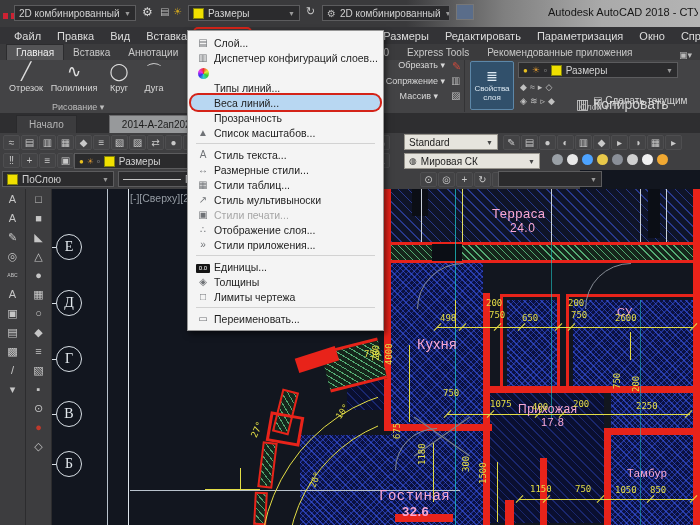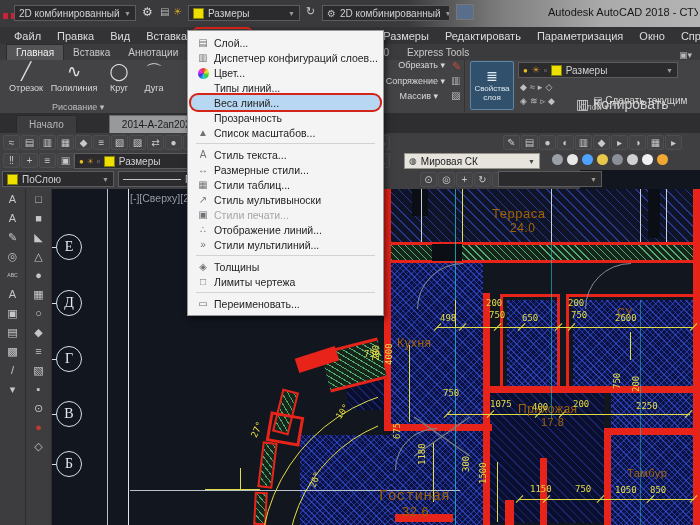--- a/index.html
+++ b/index.html
@@ -62,21 +62,21 @@
     background-image:repeating-linear-gradient(45deg,rgba(58,88,238,.32) 0 1px,transparent 1px 6px);}
   .w-red{background:#e8231a;}
   .w-band{background-color:#15261b;border-top:3px solid #e8231a;border-bottom:3px solid #e8231a;box-sizing:border-box;
     background-image:repeating-linear-gradient(45deg,rgba(105,215,145,.75) 0 1px,transparent 1px 5px);}
   .w-band2{background-color:#15261b;border:2px solid #e8231a;box-sizing:border-box;
     background-image:repeating-linear-gradient(45deg,rgba(105,215,145,.7) 0 1px,transparent 1px 5px);}
   .w-out{border:3px solid #e8231a;box-sizing:border-box;}
   .w-gap{background:#0b0e15;}
   .dim{position:absolute;color:#e3dd45;font-size:9px;font-family:"DejaVu Sans Mono","Liberation Mono",monospace;
     white-space:nowrap;transform-origin:left bottom;line-height:9px;}
-  .rlab{position:absolute;color:#a16207;letter-spacing:.5px;white-space:nowrap;}
+  .rlab{position:absolute;color:#f9a8d4;letter-spacing:.5px;white-space:nowrap;}
   .axisc{position:absolute;width:26px;height:26px;border:1.5px solid #d9e0e6;border-radius:50%;box-sizing:border-box;
     color:#e4eaef;font-size:14px;display:flex;align-items:center;justify-content:center;font-family:"Liberation Serif",serif;}
   .vtb{position:absolute;width:26px;background:#3d3d3f;border-right:1px solid #2c2c2e;display:flex;flex-direction:column;align-items:center;padding-top:3px;box-sizing:border-box;gap:5px;}
   .vtb span{font-size:11px;color:#c6c6c6;line-height:14px;}
 </style>
 </head>
 <body>
 
 <div id="app">
 
@@ -121,20 +121,21 @@
     </div>
 
   <div id="tabsrow" class="abs">
       <span class="rtab active">Главная</span>
       <span class="rtab">Вставка</span>
       <span class="rtab">Аннотации</span>
       <span class="rtab">Параметризация</span>
       <span class="rtab">Надстройки</span>
       <span class="rtab">A360</span>
       <span class="rtab">Express Tools</span>
+      <span class="rtab">Рекомендованные приложения</span>
       <span style="margin-left: auto; margin-right: 8px; font-size: 9px; color: rgb(187, 187, 187);">▣▾</span>
     </div>
 
   <div id="ribbon" class="abs">
 
     <div class="rbtn" style="left:6px;top:2px;width:40px;">
       <span class="ric">╱</span>
         <span>Отрезок</span>
     </div>
     <div class="rbtn" style="left:48px;top:2px;width:52px;">
@@ -194,20 +195,24 @@
         <span class="ib">▧</span>
         <span class="ib">▨</span>
         <span class="ib">⇄</span>
         <span class="ib">●</span>
         <span class="ib">▩</span>
       </div>
     <div id="tb1-rightpre" class="abs" style="left:355px;top:2px;display:flex;gap:1px;">
         <span class="ib">↗</span>
         <span class="ib">↘</span>
       </div>
+    <div class="combo light" style="position:absolute;left:404px;top:1px;width:94px;">
+      <span>Standard</span>
+        <span class="car">▼</span>
+    </div>
     <div id="tb1-rightpost" class="abs" style="left:503px;top:2px;display:flex;gap:1px;">
         <span class="ib">✎</span>
         <span class="ib">▤</span>
         <span class="ib">●</span>
         <span class="ib">◐</span>
         <span class="ib">▥</span>
         <span class="ib">◆</span>
         <span class="ib">▸</span>
         <span class="ib">◑</span>
         <span class="ib">▦</span>
@@ -368,25 +373,25 @@
       <div style="position: absolute; left: 36px; top: 114px; width: 20px; height: 1px; background: rgb(217, 224, 230);"></div>
       <div class="axisc" style="position: absolute; left: 56px; top: 101px; width: 26px; height: 26px;">Д</div>
       <div style="position: absolute; left: 36px; top: 170px; width: 20px; height: 1px; background: rgb(217, 224, 230);"></div>
       <div class="axisc" style="position: absolute; left: 56px; top: 157px; width: 26px; height: 26px;">Г</div>
       <div style="position: absolute; left: 36px; top: 225px; width: 20px; height: 1px; background: rgb(217, 224, 230);"></div>
       <div class="axisc" style="position: absolute; left: 56px; top: 212px; width: 26px; height: 26px;">В</div>
       <div style="position: absolute; left: 36px; top: 275px; width: 20px; height: 1px; background: rgb(217, 224, 230);"></div>
       <div class="axisc" style="position: absolute; left: 56px; top: 262px; width: 26px; height: 26px;">Б</div>
       <div class="rlab" style="left: 492px; top: 17px; font-size: 13px;">Терраса</div>
       <div class="rlab" style="left: 510px; top: 32px; font-size: 12px;">24.0</div>
-      <div class="rlab" style="left: 397px; top: 147px; font-size: 12px;">Кухня</div>
+      <div class="rlab" style="left: 397px; top: 147px; font-size: 14px; padding-left: 20px;">Кухня</div>
       <div class="rlab" style="left: 518px; top: 213px; font-size: 12px;">Прихожая</div>
       <div class="rlab" style="left: 541px; top: 227px; font-size: 11px;">17.8</div>
       <div class="rlab" style="left: 379px; top: 299px; font-size: 14px; font-family: Liberation Mono, monospace;">Гостиная</div>
-      <div class="rlab" style="left: 402px; top: 315px; font-size: 13px;">32.6</div>
+      <div class="rlab" style="left: 402px; top: 315px; font-size: 13px; font-weight: bold;">32.6</div>
       <div class="rlab" style="left: 627px; top: 278px; font-size: 11px;">Тамбур</div>
       <div class="rlab" style="left: 617px; top: 117px; font-size: 11px;">СУ</div>
       <div class="dim" style="left: 440px; top: 125px;">498</div>
       <div class="dim" style="left: 486px; top: 110px;">200</div>
       <div class="dim" style="left: 489px; top: 122px;">750</div>
       <div class="dim" style="left: 522px; top: 125px;">650</div>
       <div class="dim" style="left: 568px; top: 110px;">200</div>
       <div class="dim" style="left: 571px; top: 122px;">750</div>
       <div class="dim" style="left: 615px; top: 125px;">2600</div>
       <div class="dim" style="left: 443px; top: 200px;">750</div>
@@ -446,21 +451,20 @@
       <div class="fm-row">
         <span class="fm-ic">▤</span>
         <span class="fm-lab">Слой...</span>
       </div>
       <div class="fm-row">
         <span class="fm-ic">▥</span>
         <span class="fm-lab">Диспетчер конфигураций слоев...</span>
       </div>
       <div class="fm-row">
         <span class="fm-ic"><span class="cwheel"></span></span>
-        <span class="fm-lab">Цвет...</span>
       </div>
       <div class="fm-row">
         <span class="fm-ic"></span>
         <span class="fm-lab">Типы линий...</span>
       </div>
       <div class="fm-row hilite">
         <span class="fm-ic"></span>
         <span class="fm-lab">Веса линий...</span>
       </div>
       <div class="fm-row">
@@ -487,27 +491,31 @@
       <div class="fm-row">
         <span class="fm-ic">↗</span>
         <span class="fm-lab">Стиль мультивыноски</span>
       </div>
       <div class="fm-row dis">
         <span class="fm-ic">▣</span>
         <span class="fm-lab">Стили печати...</span>
       </div>
       <div class="fm-row">
         <span class="fm-ic">∴</span>
-        <span class="fm-lab">Отображение линий...</span>
+        <span class="fm-lab">Отображение слоя...</span>
       </div>
       <div class="fm-row">
         <span class="fm-ic">»</span>
-        <span class="fm-lab">Стили мультилиний...</span>
+        <span class="fm-lab">Стили приложения...</span>
       </div>
       <div class="fm-sep"></div>
+      <div class="fm-row">
+        <span class="fm-ic"><span class="ubox">0.0</span></span>
+        <span class="fm-lab">Единицы...</span>
+      </div>
       <div class="fm-row">
         <span class="fm-ic">◈</span>
         <span class="fm-lab">Толщины</span>
       </div>
       <div class="fm-row">
         <span class="fm-ic">□</span>
         <span class="fm-lab">Лимиты чертежа</span>
       </div>
       <div class="fm-sep"></div>
       <div class="fm-row">

